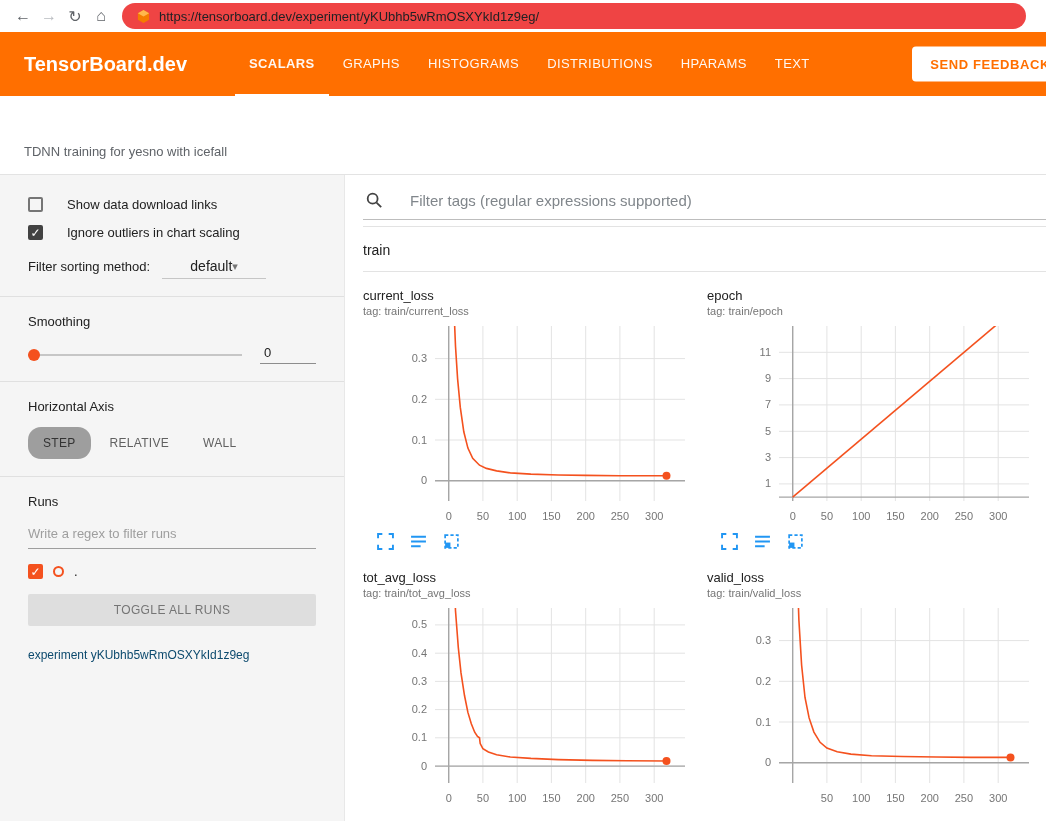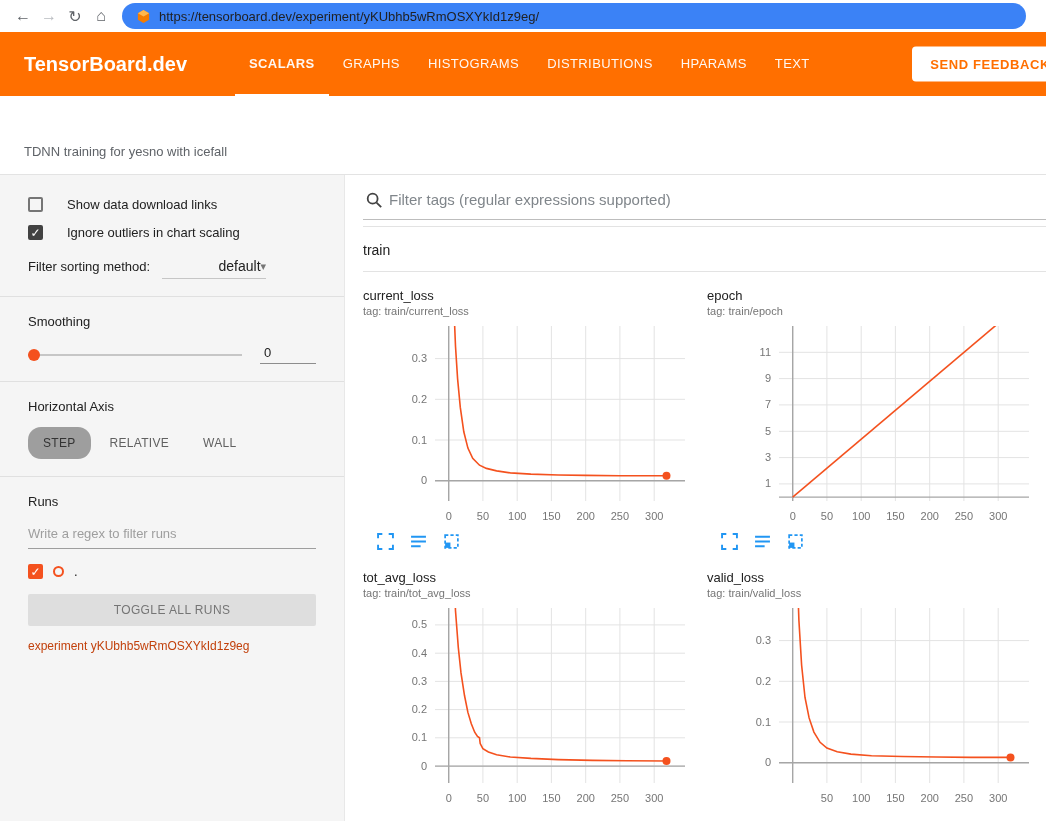--- a/index.html
+++ b/index.html
@@ -3,21 +3,21 @@
 <meta charset="utf-8">
 <style>
   *{margin:0;padding:0;box-sizing:border-box}
   html,body{width:1046px;height:825px;overflow:hidden;background:#fff;font-family:"Liberation Sans",sans-serif}
   :root{--orange:#ff6f00;--accent:#f4511e;--blue:#2196f3}
 
   
   .browser-bar{height:32px;display:flex;align-items:center;padding:0 10px;background:#fff}
   .nav-icon{width:26px;height:26px;display:flex;align-items:center;justify-content:center;font-size:16px;color:#5f6368;cursor:pointer}
   .nav-icon.disabled{color:#b9bcc0}
-  .url-pill{flex:1;height:26px;background:#3b82f6;border-radius:13px;display:flex;align-items:center;gap:8px;padding:0 14px;margin:0 10px 0 8px}
+  .url-pill{flex:1;height:26px;background:#ef4444;border-radius:13px;display:flex;align-items:center;gap:8px;padding:0 14px;margin:0 10px 0 8px}
   .site-icon{width:15px;height:15px;flex-shrink:0}
   .url-text{font-size:13px;color:#202124;white-space:nowrap}
 
   
   .tb-header{height:64px;background:var(--orange);display:flex;align-items:stretch;padding:0 0 0 24px;position:relative;color:#fff}
   .logo{font-size:20px;font-weight:bold;align-self:center;margin-right:48px;white-space:nowrap}
   .tabs{display:flex;align-items:stretch}
   .tab{display:flex;align-items:center;padding:0 14px;font-size:13px;letter-spacing:.4px;color:rgba(255,255,255,.95);border-bottom:2px solid transparent;cursor:pointer;white-space:nowrap}
   .tab.active{border-bottom-color:#fff;font-weight:bold}
   .feedback-btn{position:absolute;right:-22px;top:50%;transform:translateY(-50%);background:#fff;color:var(--orange);font-size:13px;font-weight:bold;letter-spacing:.6px;padding:10px 18px;border:none;border-radius:4px;white-space:nowrap;cursor:pointer}
@@ -30,42 +30,42 @@
   .sidebar{width:345px;flex-shrink:0;background:#f5f5f5;border-right:1px solid #e8e8e8;padding:22px 28px 0;overflow:hidden}
   .main{flex:1;padding:10px 0 0 18px;overflow:hidden}
 
   
   .check-row{display:flex;align-items:center;gap:24px;margin-bottom:13px;font-size:13px;color:#212121}
   .checkbox{width:15px;height:15px;border:2px solid #757575;border-radius:2px;background:transparent;display:flex;align-items:center;justify-content:center;flex-shrink:0;cursor:pointer;color:#fff;font-size:12px;line-height:1}
   .checkbox.checked{background:#424242;border-color:#424242}
   .checkbox.checked::after{content:"✓"}
   .checkbox.accent{background:var(--accent);border-color:var(--accent)}
   .tooltip-row{display:flex;align-items:baseline;gap:12px;font-size:13px;color:#212121;margin-top:18px}
-  .dropdown{display:flex;align-items:center;justify-content:flex-end;min-width:104px;font-size:14px;color:#212121;border-bottom:1px solid #c6c6c6;padding-bottom:4px;cursor:pointer}
+  .dropdown{display:flex;align-items:center;justify-content:center;min-width:104px;font-size:14px;color:#212121;border-bottom:1px solid #c6c6c6;padding-bottom:4px;cursor:pointer}
   .dd-arrow{color:#757575;font-size:11px}
   .divider{border:none;border-top:1px solid #e0e0e0;margin:17px -28px}
   .side-label{font-size:13px;color:#212121}
   .smoothing-row{display:flex;align-items:center;gap:18px;margin-top:16px}
   .slider{position:relative;flex:1;height:14px;cursor:pointer}
   .slider-track{position:absolute;top:6px;left:0;right:0;height:2px;background:#c6c6c6}
   .slider-thumb{position:absolute;top:1px;left:0;width:12px;height:12px;border-radius:50%;background:var(--accent);cursor:pointer}
   .smoothing-value{width:56px;font-size:13px;color:#212121;border-bottom:1px solid #8d8d8d;padding:0 0 3px 4px}
   .axis-buttons{display:flex;gap:4px;margin-top:13px}
   .axis-btn{font-size:12px;letter-spacing:.3px;color:#616161;padding:9px 15px;background:transparent;border:none;border-radius:13px;cursor:pointer}
   .axis-btn.selected{background:#9e9e9e;color:#333}
   .runs-filter{display:block;width:100%;border:none;border-bottom:1px solid #9e9e9e;background:transparent;font-size:13px;color:#212121;padding:7px 0;outline:none;margin-top:10px;font-family:Liberation Sans, sans-serif}
   .runs-filter::placeholder{color:#9e9e9e}
   .run-row{display:flex;align-items:center;gap:10px;margin-top:15px}
   .run-circle{width:11px;height:11px;border-radius:50%;border:2px solid var(--accent);flex-shrink:0}
   .run-label{font-size:13px;color:#212121}
   .toggle-all{margin-top:15px;width:100%;background:#dedede;border:none;border-radius:2px;color:#757575;font-size:12px;letter-spacing:.4px;padding:9px 0;cursor:pointer}
-  .exp-caption{margin-top:13px;font-size:12px;color:#c2410c}
-
-  
-  .filter-row{display:flex;align-items:flex-start;gap:6px;padding:6px 0 10px 2px;border-bottom:1px solid #bdbdbd}
+  .exp-caption{margin-top:22px;font-size:12px;color:#0c4a6e}
+
+  
+  .filter-row{display:flex;align-items:center;gap:27px;padding:6px 0 10px 2px;border-bottom:1px solid #bdbdbd}
   .filter-input{flex:1;border:none;outline:none;background:transparent;font-size:15px;color:#212121;font-family:"Liberation Sans",sans-serif}
   .filter-input::placeholder{color:#80868b}
   .section-card{margin-top:6px;border-top:1px solid #e3e3e3}
   .section-header{padding:15px 0 13px 0;font-size:14px;color:#212121;border-bottom:1px solid #e3e3e3;cursor:pointer}
   .charts{display:grid;grid-template-columns:330px 330px;column-gap:14px;row-gap:20px;padding-top:16px}
   .chart-title{font-size:13px;color:#212121}
   .chart-tag{font-size:11px;color:#757575;margin-top:2px}
   .chart-plot{margin-top:4px}
   .chart-toolbar{display:flex;gap:16px;color:var(--blue);margin-top:2px;padding-left:14px}
   .tbi{width:17px;height:17px;cursor:pointer}

